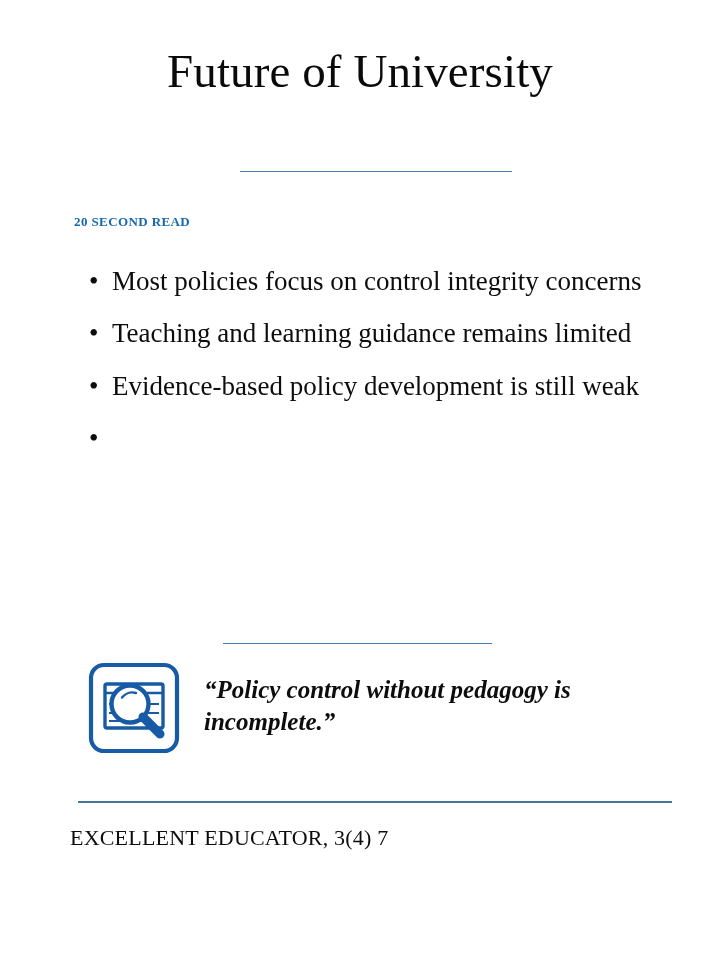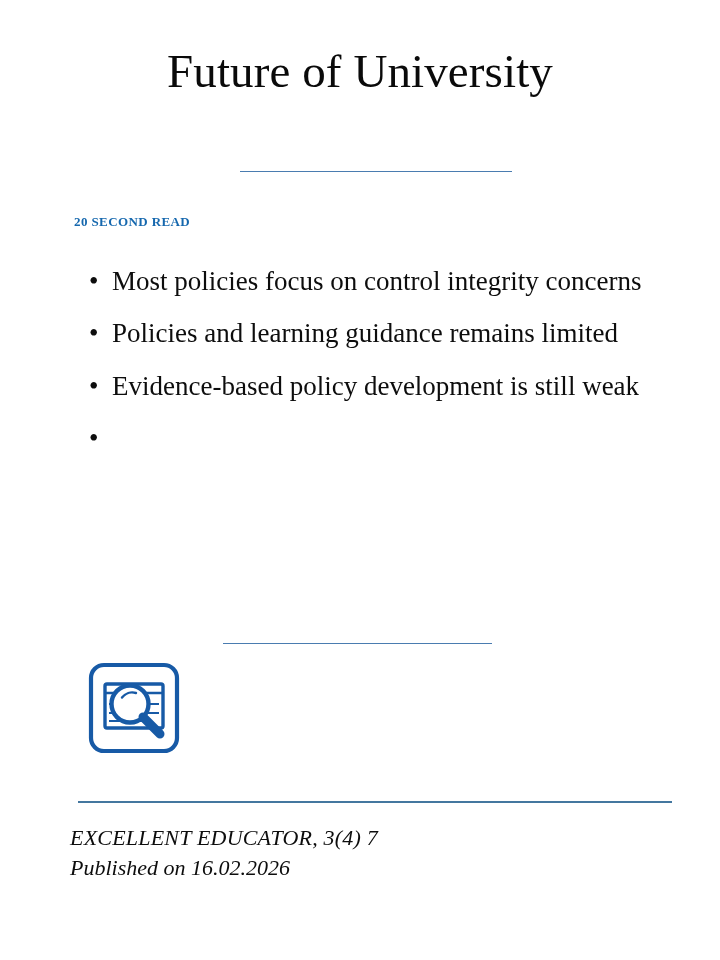--- a/index.html
+++ b/index.html
@@ -136,21 +136,20 @@
   
   .footer {
     position: absolute;
     left: 70px;
     top: 823px;
     width: 620px;
   }
   .footer-line {
     font-size: 22px;
     line-height: 1.38;
-    font-style: italic;
     color: #0d0d0d;
     white-space: nowrap;
   }
   .footer-line.journal { letter-spacing: 0.2px; }
   .footer-line.cta {
     font-weight: 700;
     font-size: 23px;
   }
 </style>
 </head>
@@ -166,21 +165,21 @@
 
   <div class="kicker">20 SECOND READ</div>
 
   <ul class="bullets">
     <li class="bullet-item">
       <span class="bullet-dot">•</span>
       <span>Most policies focus on control integrity concerns</span>
     </li>
     <li class="bullet-item">
       <span class="bullet-dot">•</span>
-      <span>Policies and learning guidance remains limited</span>
+      <span>Teaching and learning guidance remains limited</span>
     </li>
     <li class="bullet-item">
       <span class="bullet-dot">•</span>
       <span>Evidence-based policy development is still weak</span>
     </li>
     <li class="bullet-item">
       <span class="bullet-dot">•</span>
     </li>
   </ul>
 
@@ -192,22 +191,22 @@
       <rect x="19" y="24" width="58" height="44" rx="2" ry="2" fill="#ffffff" stroke="#175aa6" stroke-width="3.4"></rect>
       <line x1="19" y1="33" x2="77" y2="33" stroke="#175aa6" stroke-width="2.6"></line>
       <line x1="23" y1="44" x2="73" y2="44" stroke="#175aa6" stroke-width="2.2"></line>
       <line x1="23" y1="53" x2="73" y2="53" stroke="#175aa6" stroke-width="2.2"></line>
       <line x1="23" y1="61" x2="62" y2="61" stroke="#175aa6" stroke-width="2.2"></line>
       <circle cx="44" cy="44" r="18.5" fill="#ffffff" stroke="#175aa6" stroke-width="4.4"></circle>
       <path d="M36 37.5 A13 13 0 0 1 50 33" fill="none" stroke="#175aa6" stroke-width="2.4" stroke-linecap="round"></path>
       <line x1="57" y1="57" x2="74" y2="74" stroke="#175aa6" stroke-width="9" stroke-linecap="round"></line>
       <line x1="57" y1="57" x2="74" y2="74" stroke="#ffffff" stroke-width="2.4" stroke-linecap="round" opacity="0"></line>
     </svg>
+    <div class="quote-text">“Policy control without pedagogy is incomplete.”</div>
   </div>
 
   <div class="rule-footer"></div>
 
   <div class="footer">
     <div class="footer-line journal">EXCELLENT EDUCATOR, 3(4) 7</div>
-    <div class="footer-line">Published on 16.02.2026</div>
   </div>
 
 </div>
 
 </body></html>

